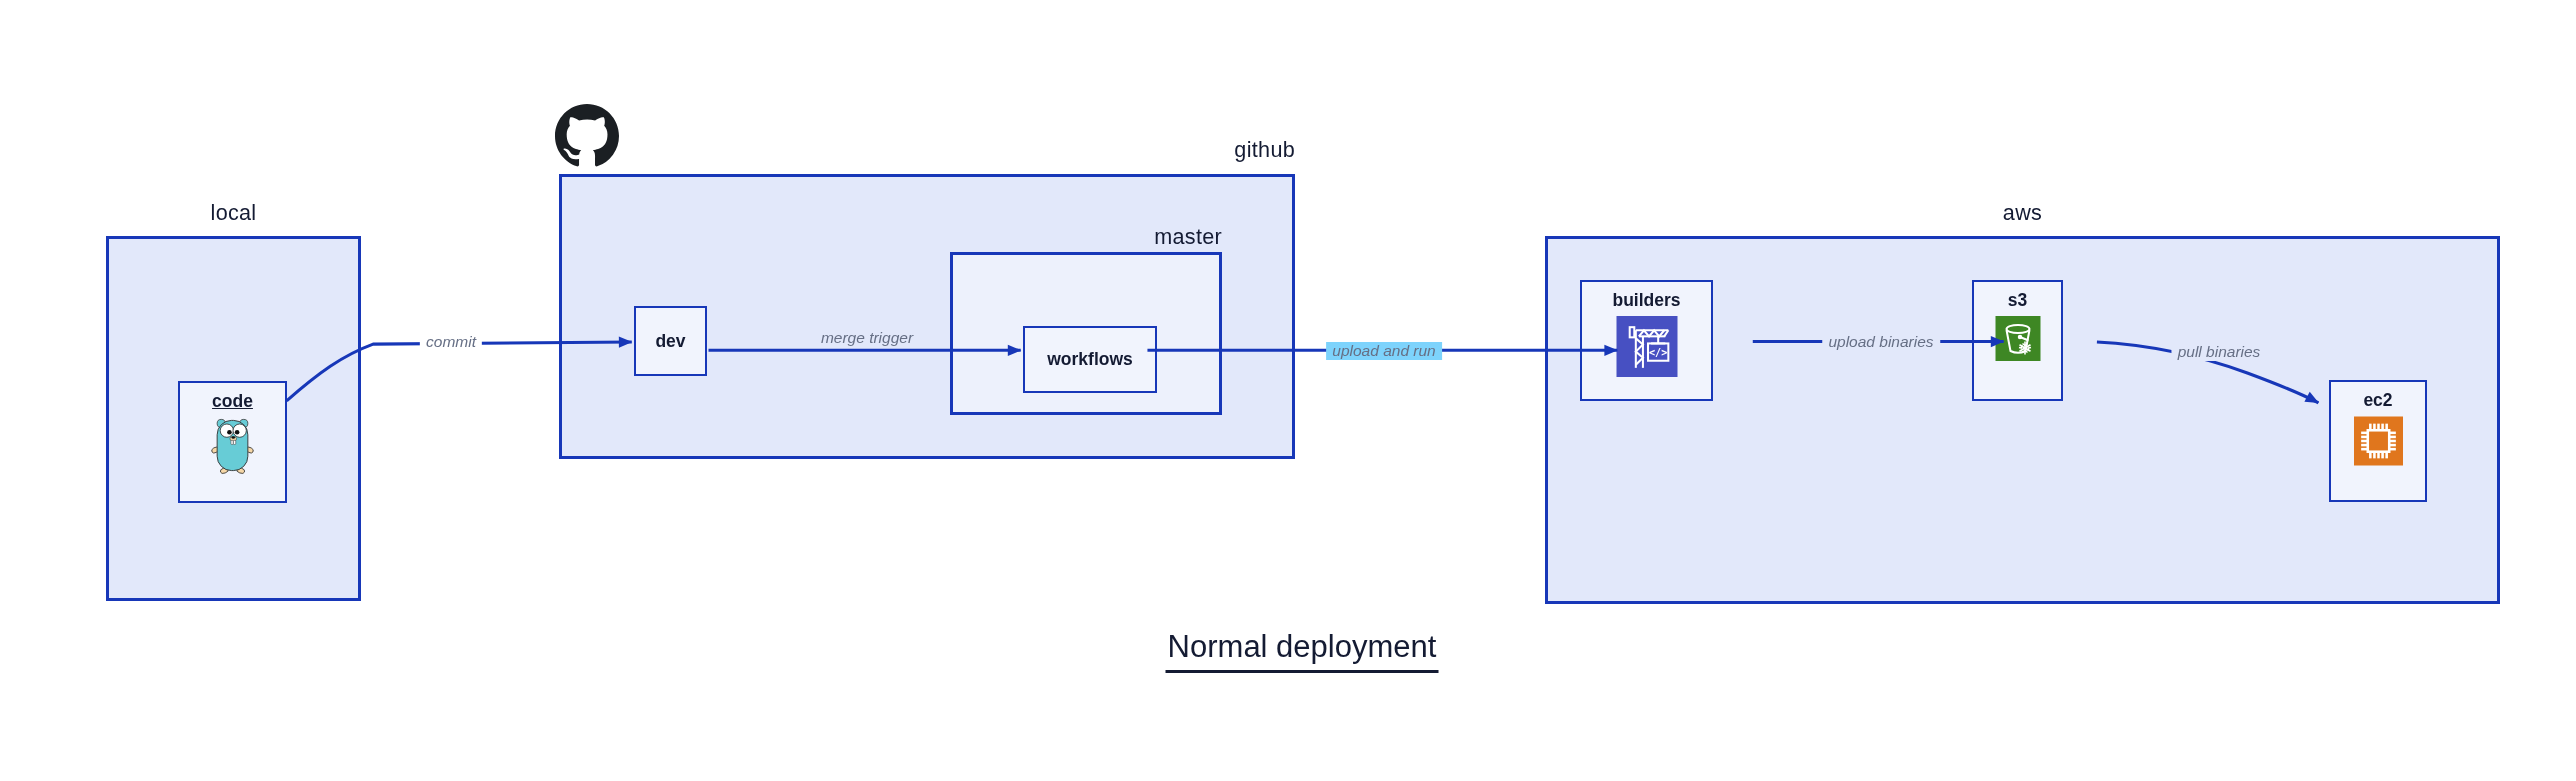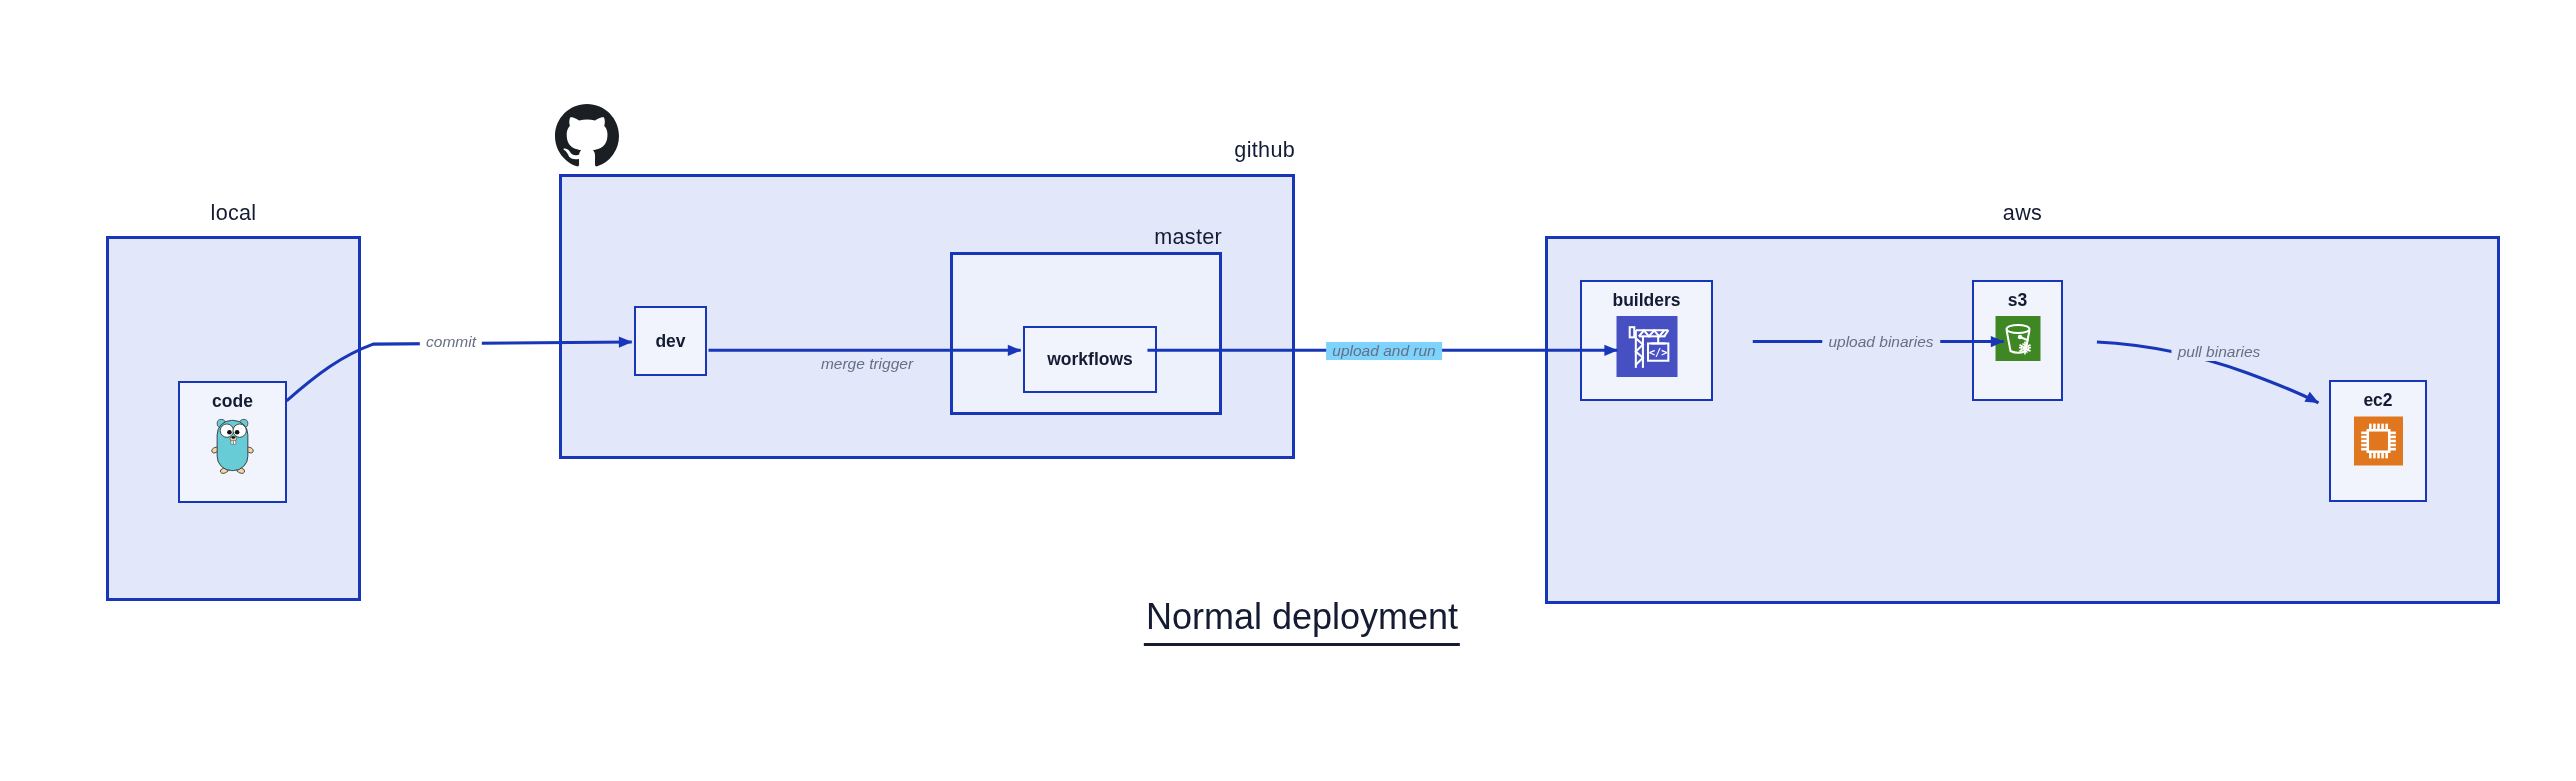--- a/index.html
+++ b/index.html
@@ -17,45 +17,45 @@
   .clabel{position:absolute;color:#141b33;font-size:21.6px;letter-spacing:0.3px;
           z-index:5;white-space:nowrap;}
   #l-local {left:106px; top:200px;width:255px; text-align:center;}
   #l-github{left:1175px;top:137px;width:120px; text-align:right;}
   #l-master{left:950px;top:224px;width:272px; text-align:right;}
   #l-aws   {left:1545px;top:200px;width:955px;text-align:center;}
 
   
   .node{position:absolute;border:2.6px solid #1737b8;background:#f1f4fd;
         box-sizing:border-box;z-index:3;color:#141b33;}
-  #n-code     {left:178px; top:381px;width:109px;height:122px;}
+  #n-code     {left:178px; top:381px;width:109px;height:122px;text-decoration:underline;}
   #n-dev      {left:634px;top:306px;width:73px;height:70px;display:flex;align-items:center;justify-content:center;}
   #n-workflows{left:1023px;top:326px;width:134px;height:67px;display:flex;align-items:center;justify-content:center;}
   #n-builders {left:1580px;top:280px;width:133px;height:121px;}
   #n-s3       {left:1972px;top:280px;width:91px;height:121px;}
   #n-ec2      {left:2329px;top:380px;width:98px;height:122px;}
 
   .nlabel{font-weight:bold;font-size:17.5px;text-align:center;display:block;color:#141b33;}
   .toplabel{margin-top:8.2px;}
   .iconwrap{display:flex;justify-content:center;margin-top:5.2px;}
 
   
   #edges{position:absolute;left:0;top:0;width:2604px;height:781px;z-index:4;pointer-events:none;}
   .elabel{position:absolute;transform:translate(-50%,-50%);font-style:italic;
           font-size:15.5px;color:#666f85;padding:0 6.2px;white-space:nowrap;z-index:6;}
   #e-commit   {left:451px; top:342px;background:#ffffff;}
-  #e-merge    {left:867px;top:364px;background:#e2e8fa;}
+  #e-merge    {left:867px;top:338px;background:#e2e8fa;}
   #e-uploadrun{left:1384px;top:351px;background:#7dd3fc;}
   #e-uploadbin{left:1881px;top:342px;background:#e2e8fa;}
   #e-pull     {left:2219px;top:352px;background:#e2e8fa;}
 
   
   #octocat{position:absolute;left:555px;top:104px;width:64px;height:64px;z-index:5;}
-  #title{position:absolute;left:1302px;top:596px;transform:translateX(-50%);
-         font-size:36px;color:#141b33;border-bottom:3.6px solid #141b33;
+  #title{position:absolute;left:1302px;top:629px;transform:translateX(-50%);
+         font-size:31px;color:#141b33;border-bottom:3.6px solid #141b33;
          padding:0 2.1px 5.2px 2.1px;white-space:nowrap;z-index:5;}
 </style>
 </head>
 <body>
 
 <div class="canvas">
 
   <div class="container" id="c-local"></div>
   <div class="container" id="c-github"></div>
   <div class="container" id="c-master"></div>

